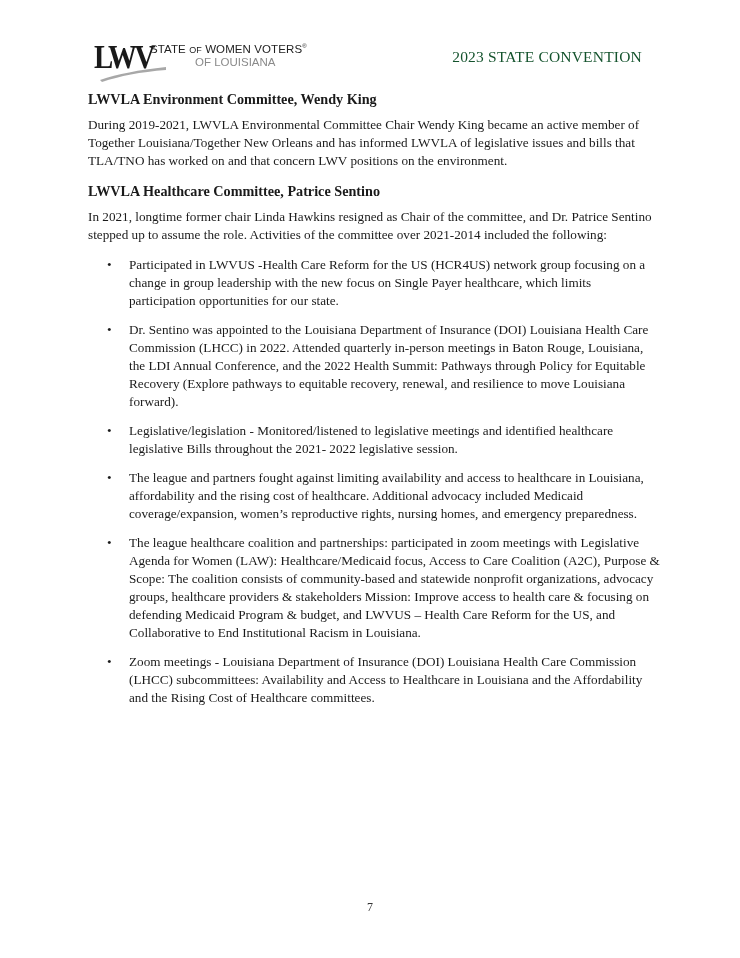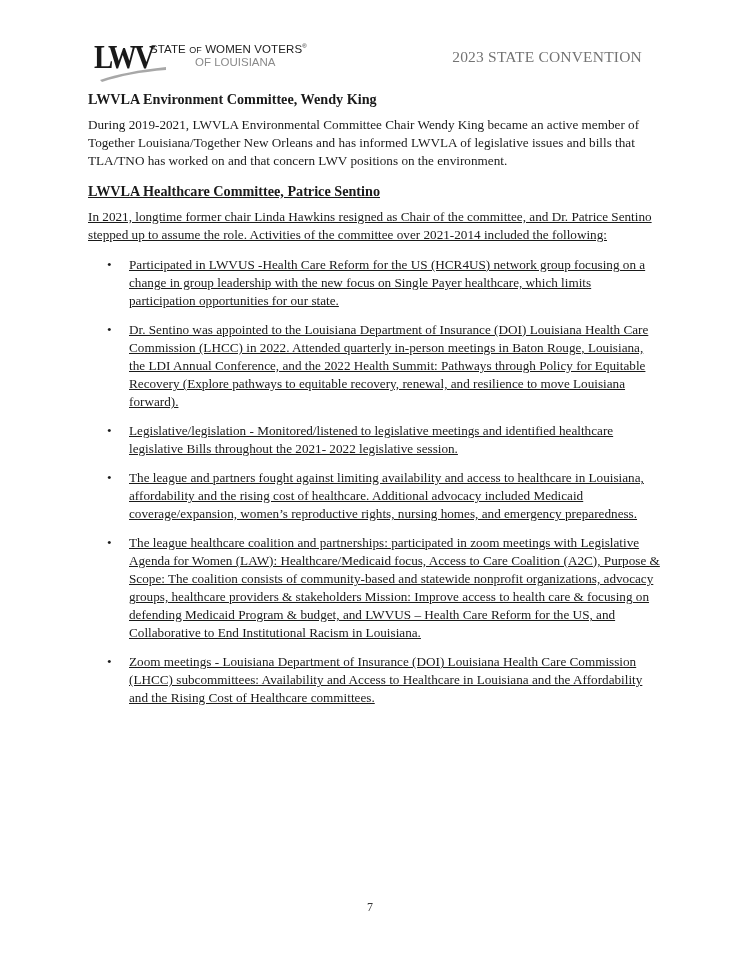--- a/index.html
+++ b/index.html
@@ -69,21 +69,21 @@
       color: #8a8a8a;
       white-space: nowrap;
       margin-left: 25px;
     }
     .header-right {
       position: absolute;
       right: -2px;
       top: 10px;
       font-family: "Liberation Serif", serif;
       font-size: 15.5px;
-      color: #737373;
+      color: #14532d;
       letter-spacing: 0.2px;
     }
     .content {
       position: absolute;
       top: 90px;
       left: 88px;
       width: 572px;
       font-family: "Liberation Serif", serif;
       font-size: 13.2px;
       line-height: 18px;
@@ -95,21 +95,20 @@
       line-height: 18px;
     }
     p {
       margin: 0 0 10px 0;
     }
     .section {
       margin-bottom: 0;
     }
     .section + .section {
       margin-top: 12px;
-      text-decoration: underline;
     }
     ul {
       list-style: none;
       margin: 12px 0 0 0;
       padding: 0;
     }
     li {
       position: relative;
       padding-left: 41px;
       margin-bottom: 11px;

